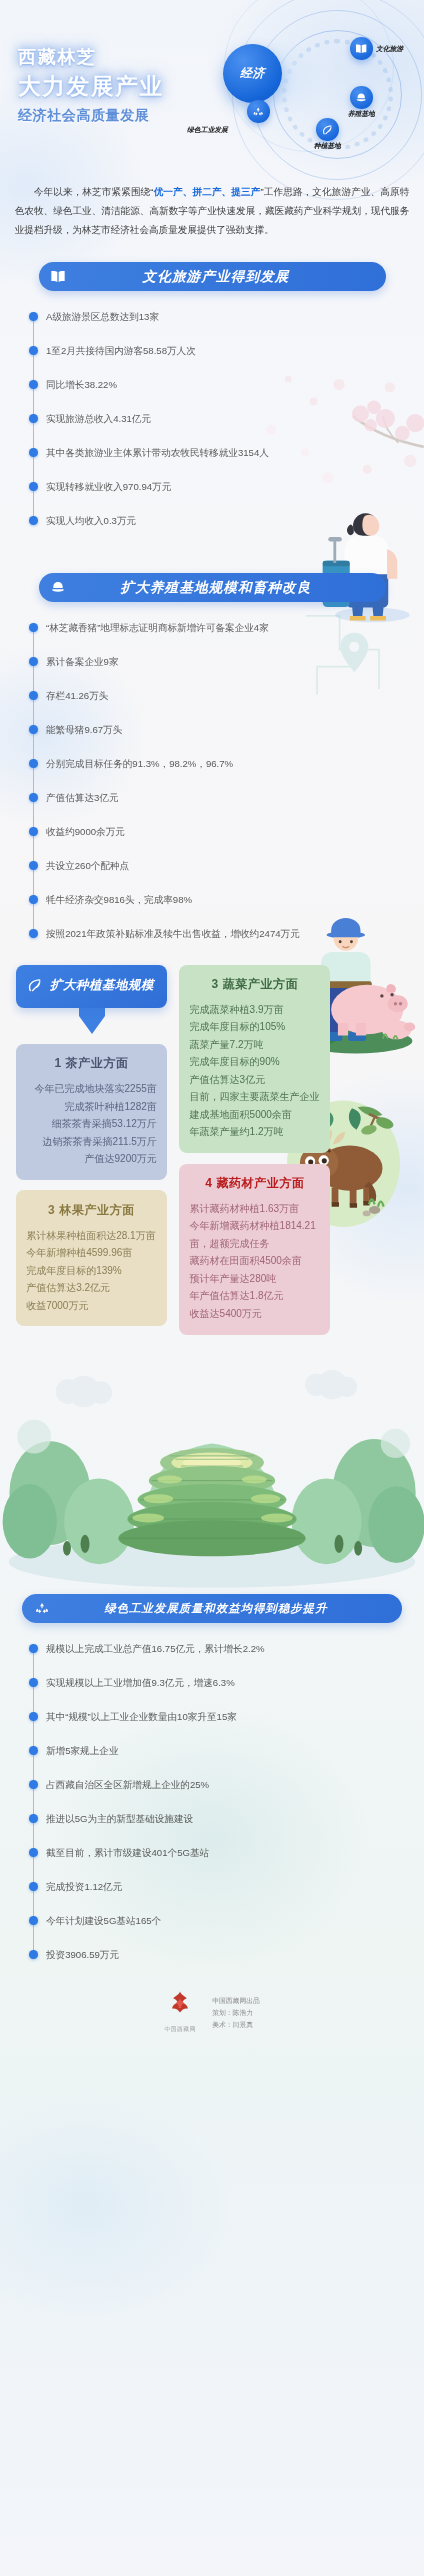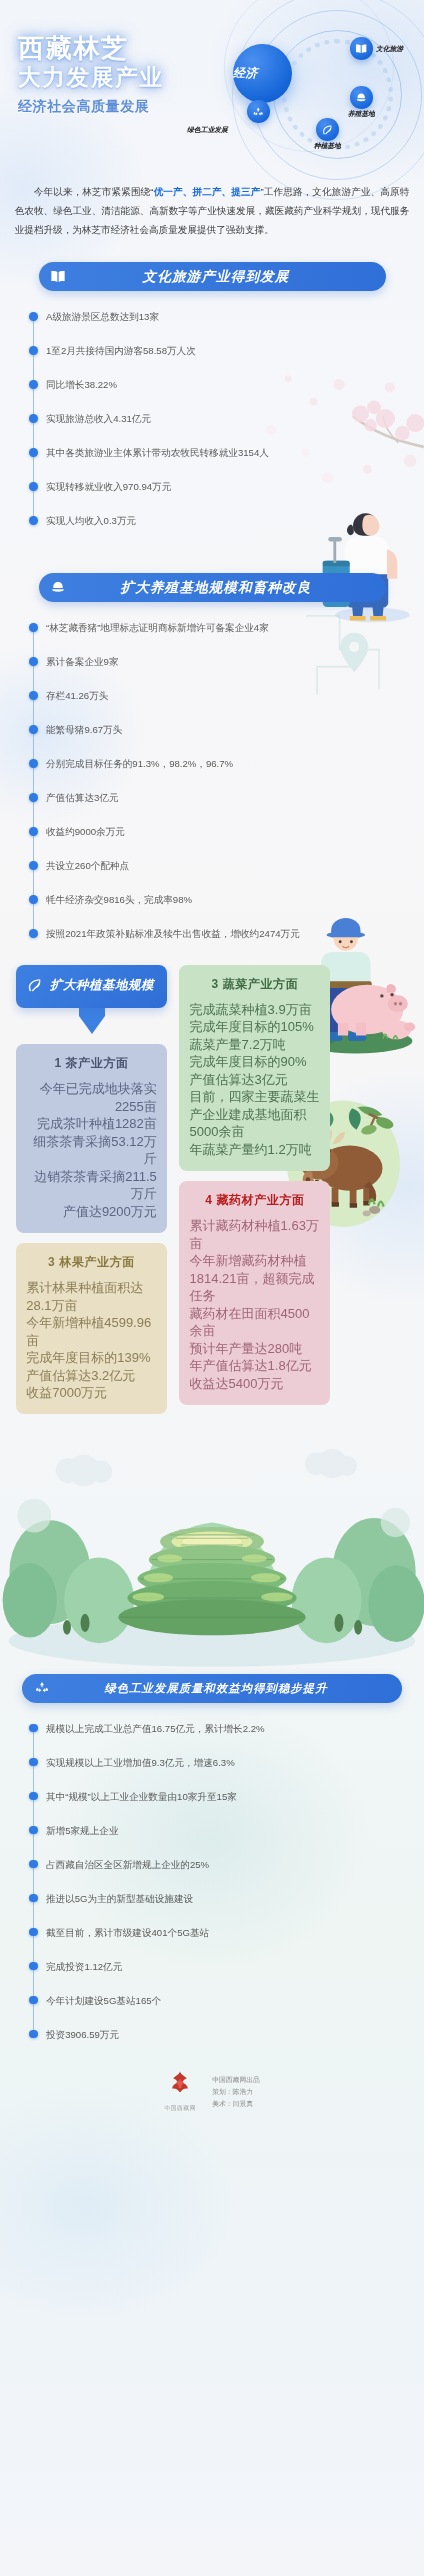--- a/index.html
+++ b/index.html
@@ -25,45 +25,45 @@
   
   .hero { position:relative; height:170px; }
   .hero-rings { position:absolute; right:-34px; top:-22.6px; width:243px; height:226px; }
   .ring { position:absolute; border-radius:50%; border:0.6px solid rgba(140,175,225,.30); }
   .r1 { width:210px; height:210px; left:17px;  top:12.4px; }
   .r2 { width:170px; height:170px; left:37px;  top:33px;  border-color:rgba(120,165,225,.38); }
   .r3 { width:129px; height:129px; left:58px; top:53px;  border-color:rgba(110,160,228,.45); }
   .r4 { width:170px; height:170px; left:9px;  top:4.5px;   border-color:rgba(150,185,230,.22); }
   .ring-dash { position:absolute; width:111px; height:111px; left:67px; top:62px;
      border-radius:50%; border:5.1px dotted rgba(150,185,230,.35); }
-  .core { position:absolute; left:18px; top:67px; width:59px; height:59px; border-radius:50%;
+  .core { position:absolute; left:8px; top:67px; width:59px; height:59px; border-radius:50%;
      background:radial-gradient(circle at 34% 28%, #4a90f0, #1565d8 70%, #0f53bd 100%);
-     box-shadow:0 5.7px 12.4px rgba(21,101,216,.35); display:flex; align-items:center; }
+     box-shadow:0 5.7px 12.4px rgba(21,101,216,.35); display:flex; align-items:center; justify-content:center; }
   .core span { color:#fff; font-weight:bold; font-size:12px; font-style:italic; letter-spacing:0.6px; }
   .core-halo { position:absolute; left:10.2px; top:59px; width:100px; height:85px; border-radius:50%;
      background:radial-gradient(ellipse at 50% 50%, rgba(210,228,250,.75), rgba(210,228,250,0) 70%); }
   .node { position:absolute; display:flex; align-items:center; }
   .node-dot { width:22.6px; height:22.6px; border-radius:50%;
      background:radial-gradient(circle at 35% 28%, #4a90f0, #1666da 75%);
      box-shadow:0 2.8px 6.8px rgba(21,101,216,.35);
      display:flex; align-items:center; justify-content:center; flex:none; }
   .node-dot svg { width:12.4px; height:12.4px; fill:#fff; }
   .node-label { font-size:6.8px; font-weight:bold; font-style:italic; color:#1b1b1b;
      margin-left:3.4px; white-space:nowrap; }
   .node-label.below { position:absolute; left:-2.3px; top:22.6px; margin:0; }
   .n-culture  { left:135px; top:60px; }
   .n-breed    { left:135px; top:109px; }
   .n-plant    { left:101px; top:141px; }
   .n-green    { left:32px;  top:123px; }
   .n-green .node-label { position:absolute; left:-60px; top:25px; margin:0; }
 
   .hero-title { position:absolute; left:18px; top:32px; z-index:3; }
   .hero-title .l1 {
-     font-size:26px; font-weight:bold; color:#fff; letter-spacing:1.7px; line-height:32px;
-     text-shadow:0 0 8px rgba(120,165,235,.95), 0 0 14.7px rgba(120,165,235,.7), 0 1.1px 1.7px rgba(90,140,215,.55); }
+     font-size:18px; font-weight:bold; color:#fff; letter-spacing:1.7px; line-height:32px;
+     text-shadow:0 0 8px rgba(120,165,235,.95), 0 0 14.7px rgba(120,165,235,.7), 0 1.1px 1.7px rgba(90,140,215,.55);margin-top:9px; }
   .hero-title .l2 {
      font-size:22.6px; font-weight:bold; letter-spacing:1.7px; line-height:29px; margin-top:-1.1px;
      color:#fbfdff;
      text-shadow:0 0 8px rgba(118,162,235,.95), 0 0 14.7px rgba(118,162,235,.75), 0 1.1px 1.7px rgba(88,138,214,.5); }
   .hero-title .l3 { font-size:14px; font-weight:bold; color:#5f8fd8; letter-spacing:0.6px; margin-top:6px;
      text-shadow:0 0.6px 1.1px rgba(255,255,255,.9);font-family:Liberation Mono, monospace; }
 
   
   .intro { padding:12.4px 14.7px 2.3px 14.7px; font-size:9.6px; line-height:19px; color:#3d3d3d;
      text-align:justify; position:relative; z-index:2; }
@@ -99,21 +99,21 @@
   .hdr-card { background:linear-gradient(150deg,#3d80e2,#2f6ed6); border-radius:8px; padding:12.4px 11.3px 13.6px 10.2px;
      display:flex; align-items:center; gap:6.8px; position:relative;
      box-shadow:0 3.4px 9px rgba(48,110,210,.25); }
   .hdr-card svg { width:17px; height:17px; fill:#fff; flex:none; }
   .hdr-card .t { color:#fff; font-size:12.4px; font-weight:bold; line-height:17px; letter-spacing:0.6px; font-style:italic;}
   .arrow-down { width:0; height:0; margin:0 auto; border-left:13.6px solid transparent;
      border-right:13.6px solid transparent; border-top:18px solid #3d80e2; }
   .arrow-stem { width:26px; height:8px; background:#3d80e2; margin:0 auto; }
   .card { border-radius:8px; padding:11.3px 10.2px 12.4px 10.2px; margin-top:10.2px; }
   .card .ct { text-align:center; font-size:12px; font-weight:bold; letter-spacing:0.6px; margin-bottom:8px; }
-  .card .cl { font-size:13px; line-height:17.5px; }
+  .card .cl { font-size:10px; line-height:17.5px; }
   .c-tea  { background:#bfc9e0; }
   .c-tea .ct { color:#4a5570; } .c-tea .cl { color:#5c6680;text-align:right; }
   .c-veg  { background:#c8e2c6; }
   .c-veg .ct { color:#3f6b43; } .c-veg .cl { color:#4e7352; }
   .c-fruit{ background:#e8dfc4; }
   .c-fruit .ct { color:#8a7a42; } .c-fruit .cl { color:#8b7f55; }
   .c-med  { background:#eccdd5; }
   .c-med .ct { color:#b91c1c; } .c-med .cl { color:#a06476; }
 
   

